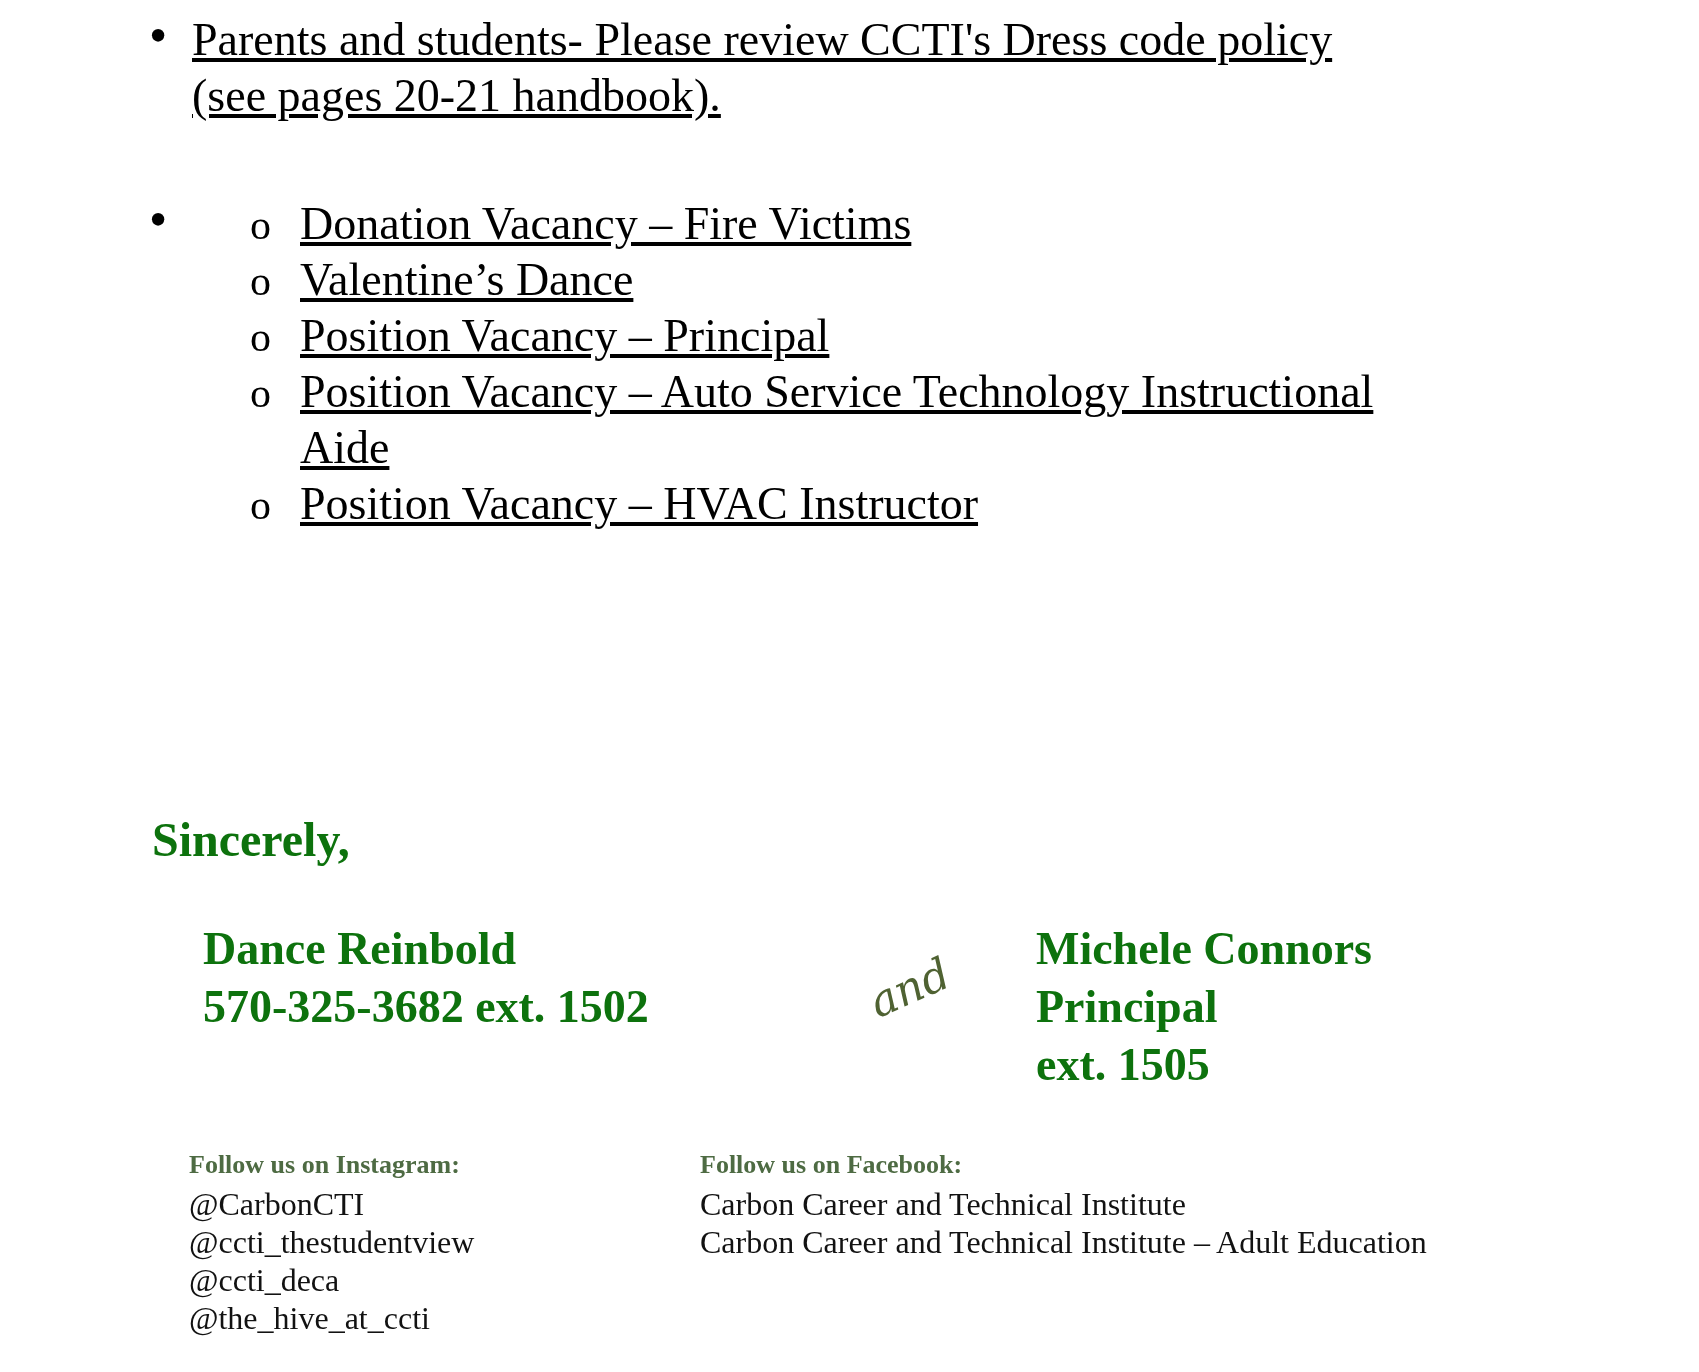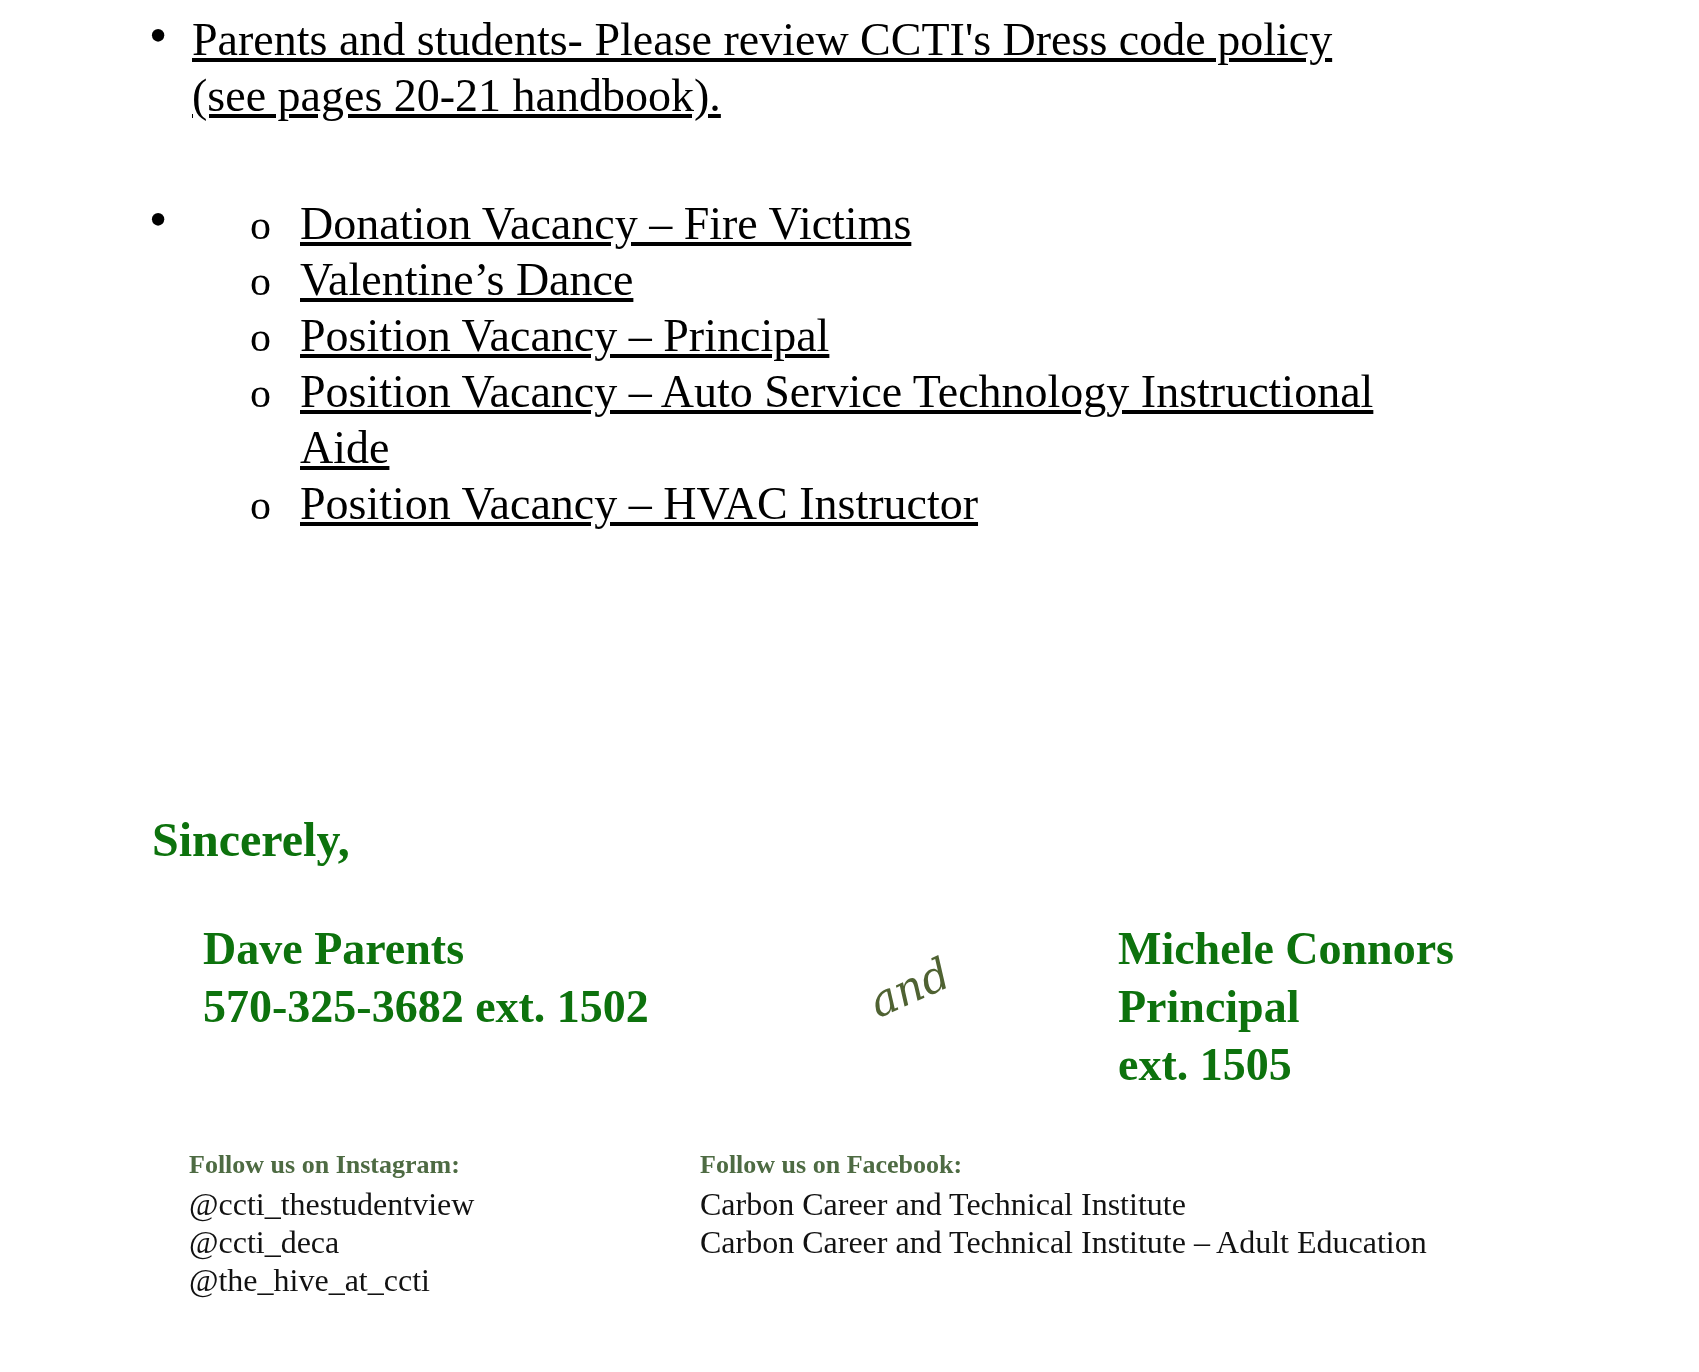--- a/index.html
+++ b/index.html
@@ -30,21 +30,21 @@
   
   .sincerely{
     position:absolute;left:152px;top:812px;
     font-size:48px;line-height:56px;font-weight:bold;color:var(--green);
   }
   .sig-col{
     position:absolute;top:920px;
     font-size:46px;line-height:58px;font-weight:bold;color:var(--green);
   }
   .sig-left{left:203px;}
-  .sig-right{left:1118px;}
+  .sig-right{left:1036px;}
   .sig-and{
     position:absolute;left:868px;top:962px;
     font-size:44px;font-style:italic;color:var(--and-olive);
     font-family:"DejaVu Serif", serif;
     transform:rotate(-24deg);transform-origin:center;
   }
   
   .fcol{position:absolute;top:1145px;}
   .col-insta{left:189px;}
   .col-fb{left:700px;}
@@ -90,34 +90,35 @@
           <span class="t">Position Vacancy – HVAC Instructor</span>
         </div>
       </div>
     </div>
 
   </div>
 
   <div class="sincerely">Sincerely,</div>
 
   <div class="sig-col sig-left">
-    <div>Dave Parents</div>
+    <div>Dance Reinbold</div>
     <div>570-325-3682 ext. 1502</div>
   </div>
 
   <div class="sig-and">and</div>
 
   <div class="sig-col sig-right">
     <div>Michele Connors</div>
     <div>Principal</div>
     <div>ext. 1505</div>
   </div>
 
   <div class="fcol col-insta">
     <div class="fhead">Follow us on Instagram:</div>
+    <div class="fline">@CarbonCTI</div>
     <div class="fline">@ccti_thestudentview</div>
     <div class="fline">@ccti_deca</div>
     <div class="fline">@the_hive_at_ccti</div>
   </div>
 
   <div class="fcol col-fb">
     <div class="fhead">Follow us on Facebook:</div>
     <div class="fline">Carbon Career and Technical Institute</div>
     <div class="fline">Carbon Career and Technical Institute – Adult Education</div>
   </div>

